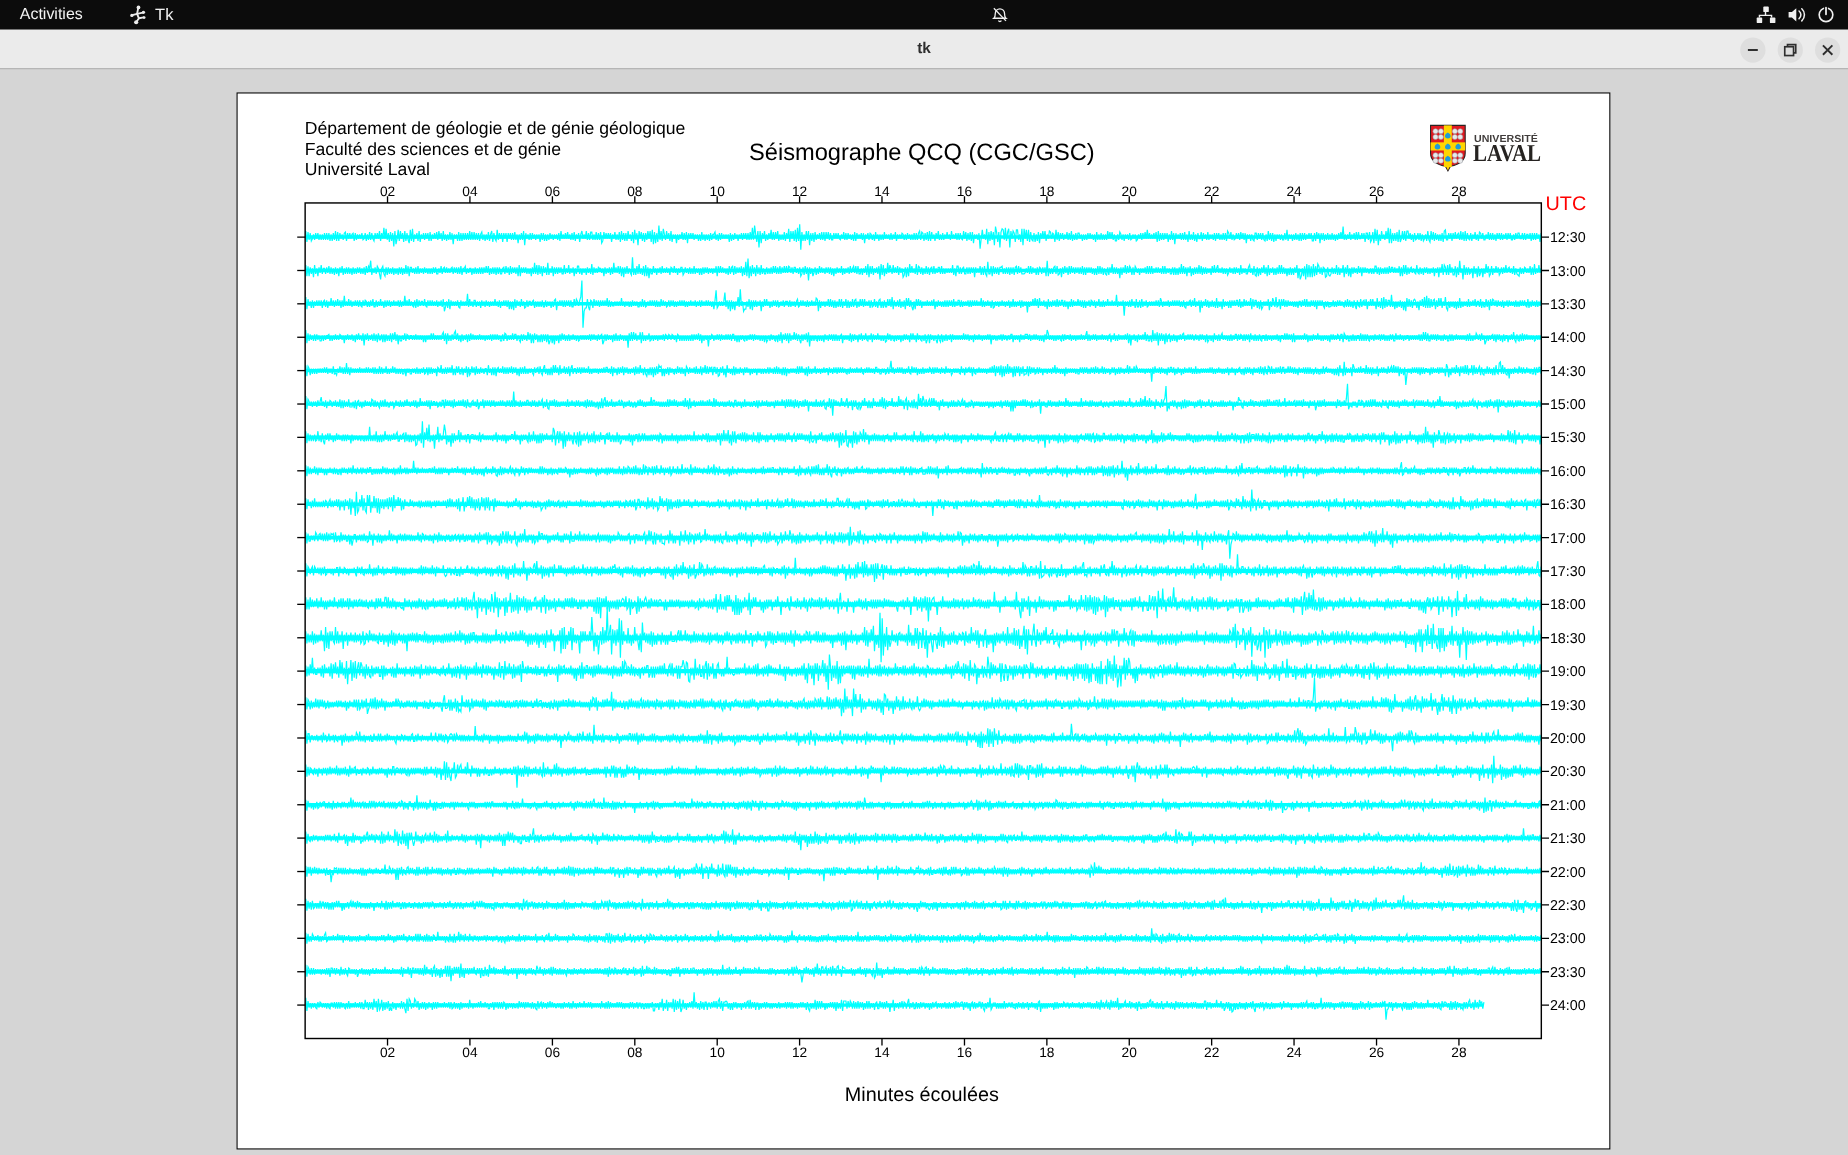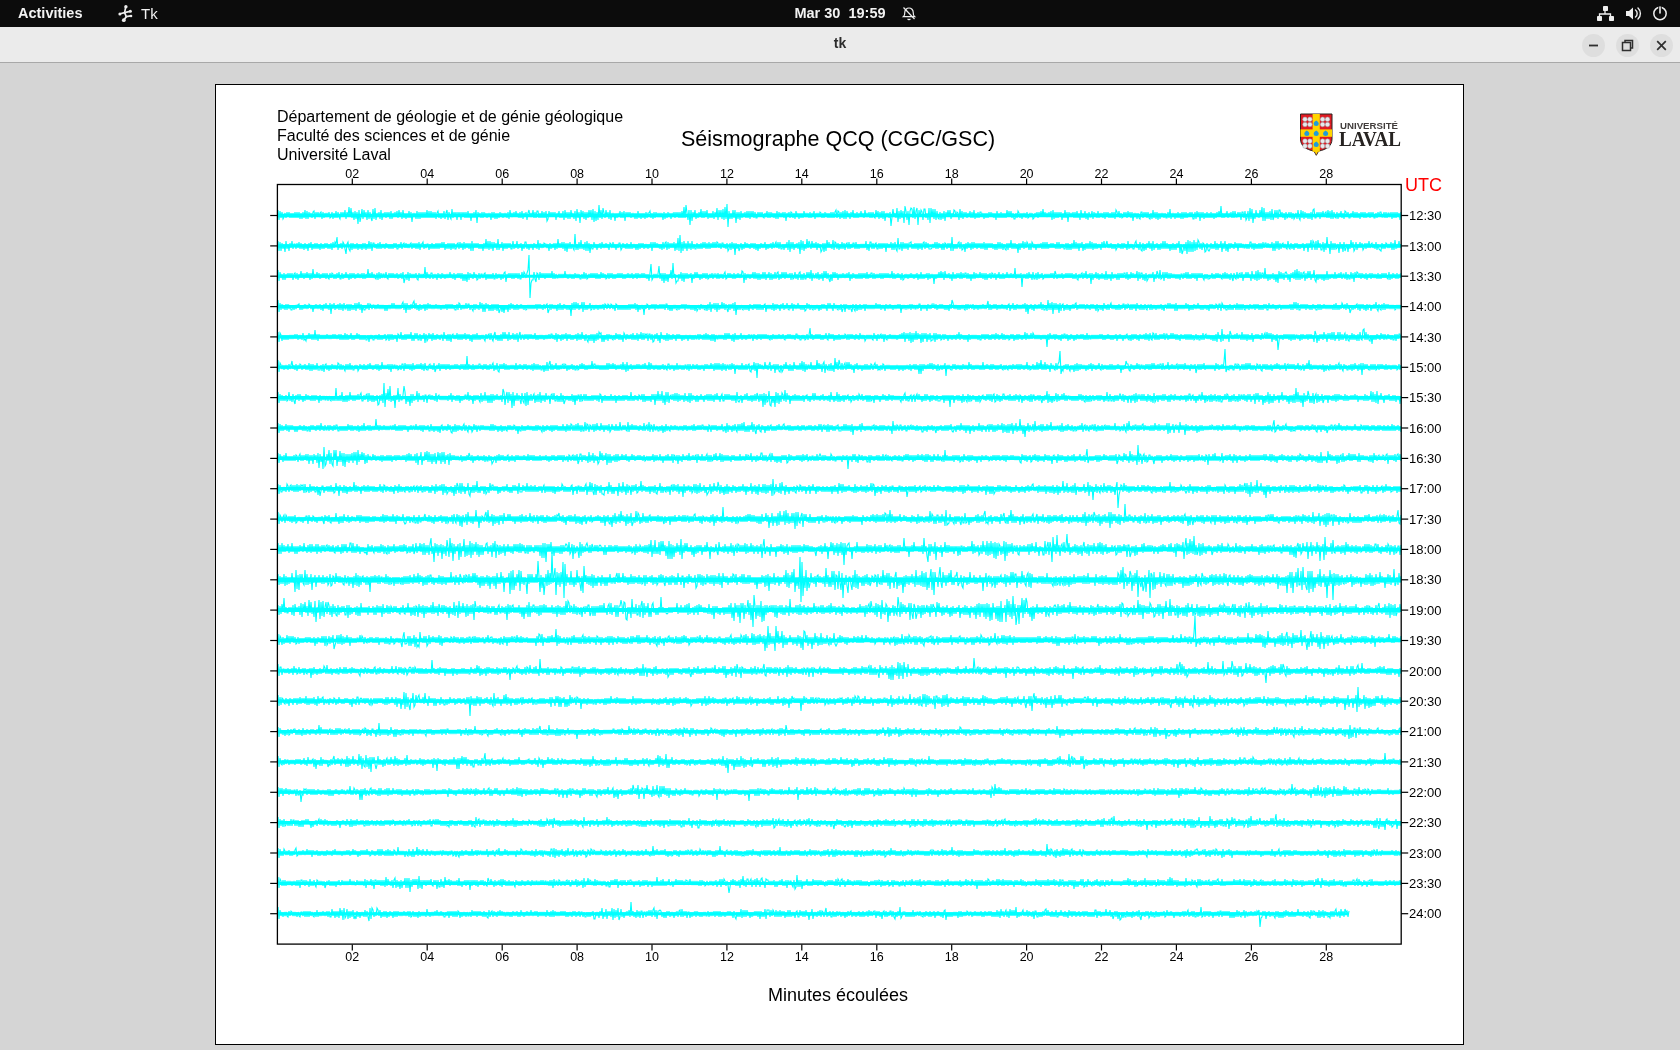--- a/index.html
+++ b/index.html
@@ -1,20 +1,20 @@
 <!DOCTYPE html>
 <html><head>
 <meta charset="utf-8">
 <style>
 * { margin:0; padding:0; box-sizing:border-box; }
 html,body { width:1680px; height:1050px; overflow:hidden; background:#d5d5d5;
   font-family:"Liberation Sans", sans-serif; }
 #topbar { position:absolute; left:0; top:0; width:1680px; height:27px; background:#0c0c0c;
   color:#f2f2f2; font-size:14.5px; }
-#activities { position:absolute; left:18px; top:5px;font-weight:bold; }
+#activities { position:absolute; left:18px; top:5px; }
 #tkapp { position:absolute; left:117px; top:4px; }
 #tkapp span { position:absolute; left:24px; top:1px; font-size:15px; }
 #clock { position:absolute; left:0; top:5px; width:1680px; text-align:center; font-weight:bold; }
 #bell { position:absolute; left:901px; top:6px; }
 #sysicons { position:absolute; right:12px; top:5px; }
 #titlebar { position:absolute; left:0; top:27px; width:1680px; height:36px; background:#ebebeb;
   border-bottom:1px solid #a8a8a8; }
 #wtitle { position:absolute; left:0; top:8px; width:1680px; text-align:center;
   font-size:14px; font-weight:bold; color:#2d2d2d; }
 .wbtn { position:absolute; top:34px; width:23px; height:23px; border-radius:50%; background:#dedede; }
@@ -38,21 +38,20 @@
         <g fill="#ececec">
           <circle cx="8.9" cy="2.8" r="1.7"></circle>
           <circle cx="2.9" cy="10" r="1.5"></circle>
           <circle cx="13.4" cy="7.2" r="1.5"></circle>
           <circle cx="6.8" cy="16.2" r="1.9"></circle>
           <circle cx="14" cy="12" r="1.3"></circle>
         </g>
       </svg>
     <span>Tk</span>
   </div>
-  <span id="clock">Mar 30&nbsp; 19:59</span>
   <svg id="bell" width="16" height="16" viewBox="0 0 16 16">
       <g stroke="#efefef" stroke-width="1.2" fill="none">
         <path d="M8 2 a4.2 4.2 0 0 1 4.2 4.2 c0 3.4 1.3 4.4 1.3 4.4 H2.5 c0 0 1.3 -1 1.3 -4.4 A4.2 4.2 0 0 1 8 2z"></path>
         <path d="M6.7 12.7 a1.4 1.4 0 0 0 2.6 0"></path>
         <path d="M2.5 1.5 L13.5 13"></path>
       </g>
     </svg>
   <span id="sysicons">
     <svg width="72" height="17" viewBox="0 0 72 17" fill="#efefef">
       <g>

